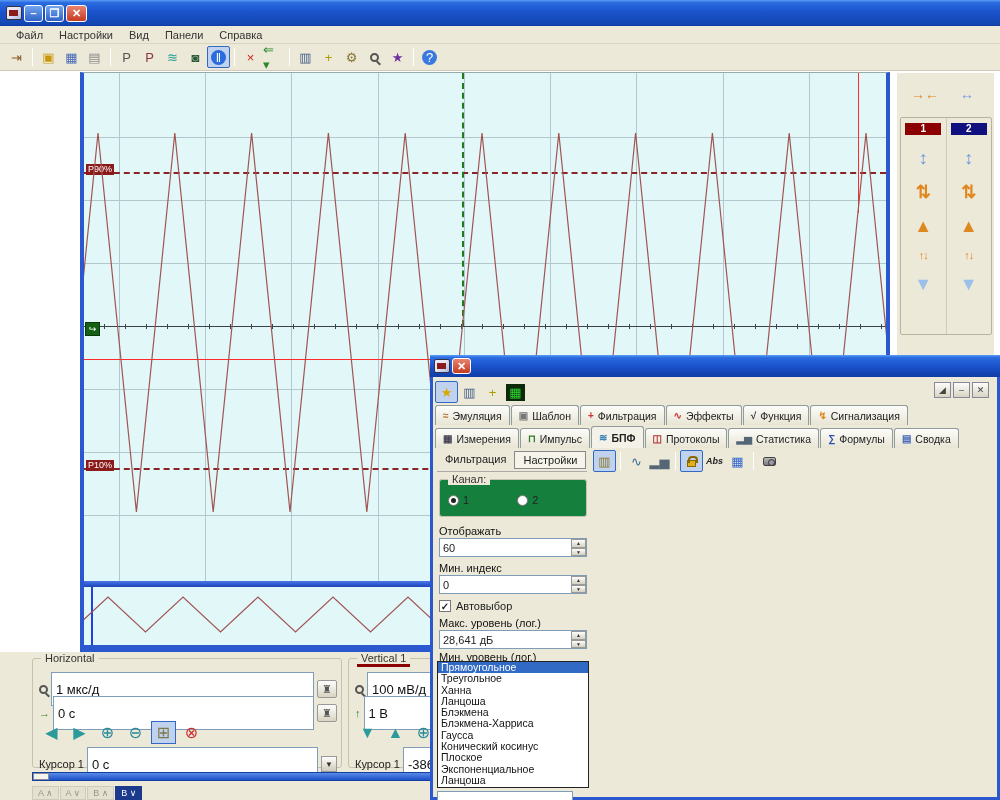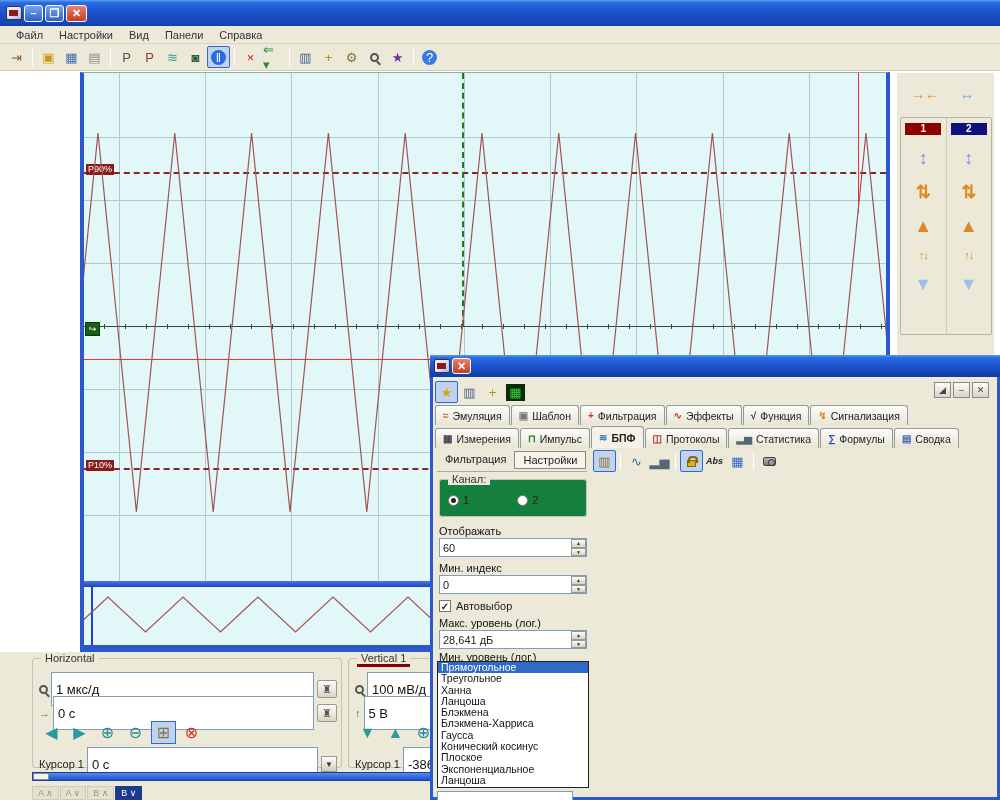--- a/index.html
+++ b/index.html
@@ -313,21 +313,21 @@
       </div>
     </div>
     <div class="grp" style="left:348px;top:6px;width:300px;height:110px">
       <span class="glabel vred">Vertical 1</span>
       <div class="frow" style="left:6px;top:13px;width:110px">
         <span class="mag"></span>
         <div class="field" style="flex:1">100 мВ/д</div>
       </div>
       <div class="frow" style="left:6px;top:37px;width:110px">
         <span style="color:#2a8a2a;font-weight:bold">↑</span>
-        <div class="field" style="flex:1">5 В</div>
+        <div class="field" style="flex:1">1 В</div>
       </div>
       <div class="frow" style="left:6px;top:62px" id="vt-icons">
           <div class="zbtn">
             <span style="color: rgb(42, 154, 154);">▼</span>
           </div>
           <div class="zbtn">
             <span style="color: rgb(42, 154, 154);">▲</span>
           </div>
           <div class="zbtn">
             <span style="color: rgb(42, 138, 154);">⊕</span>

